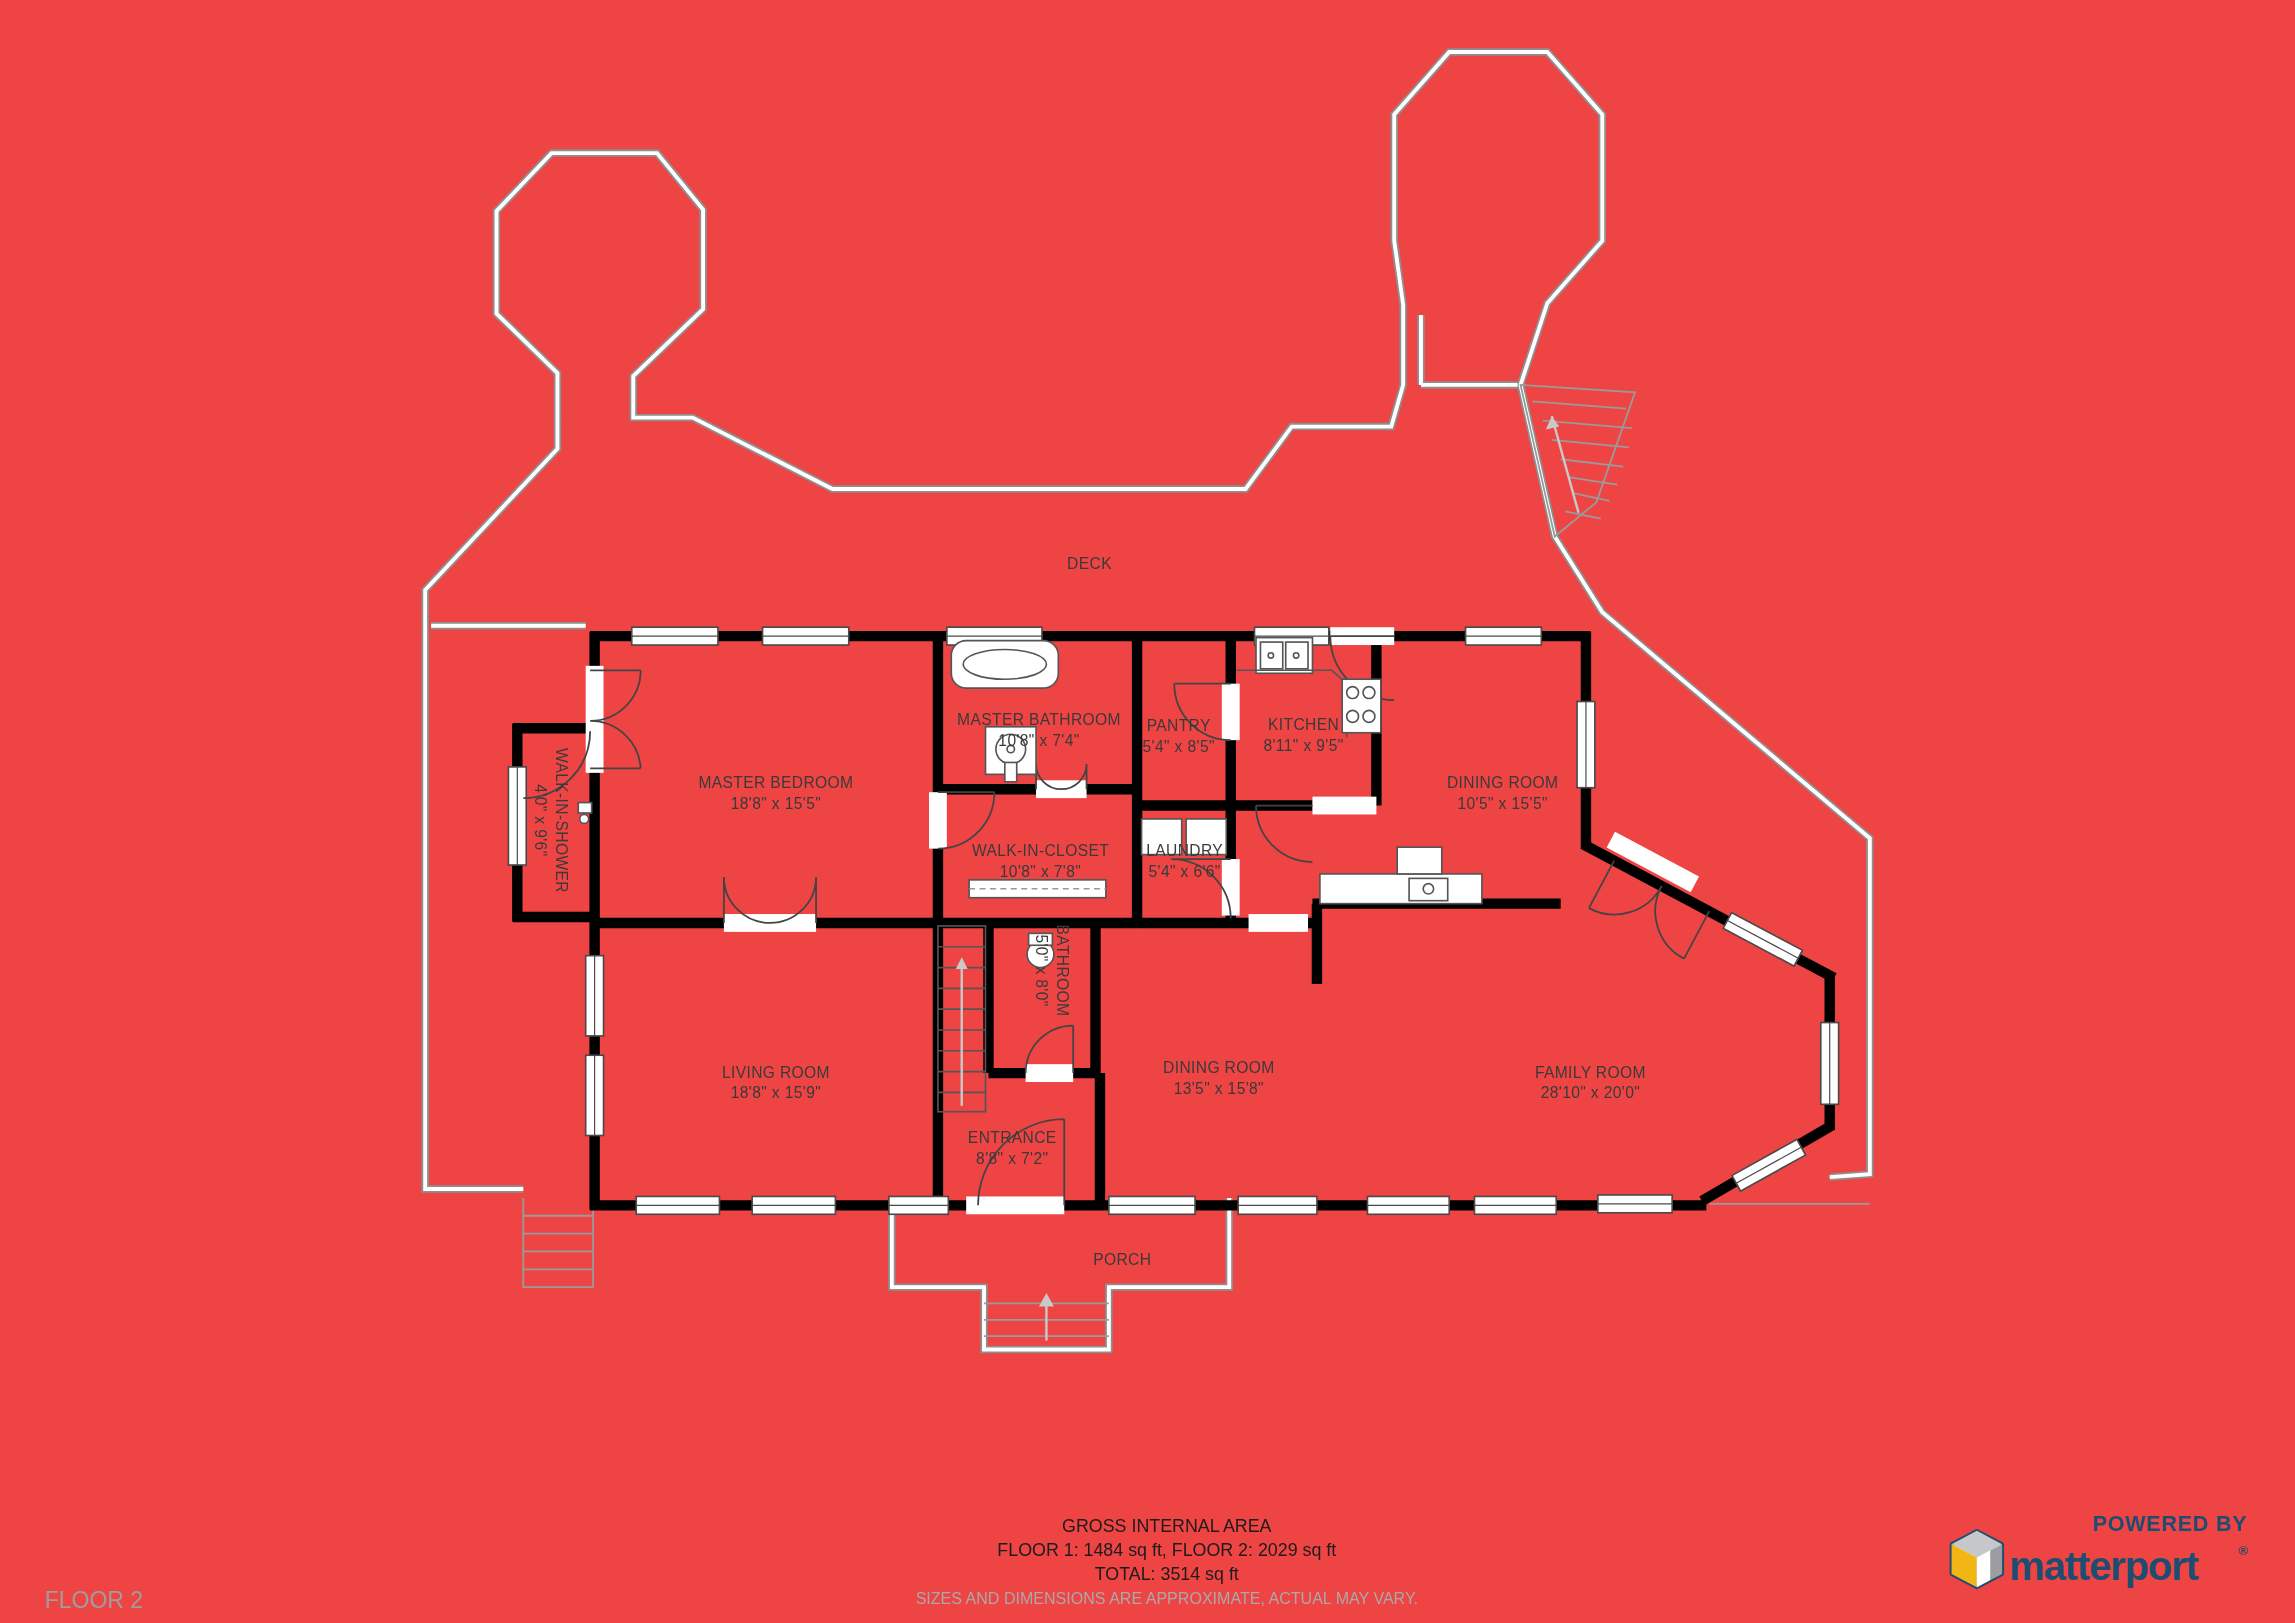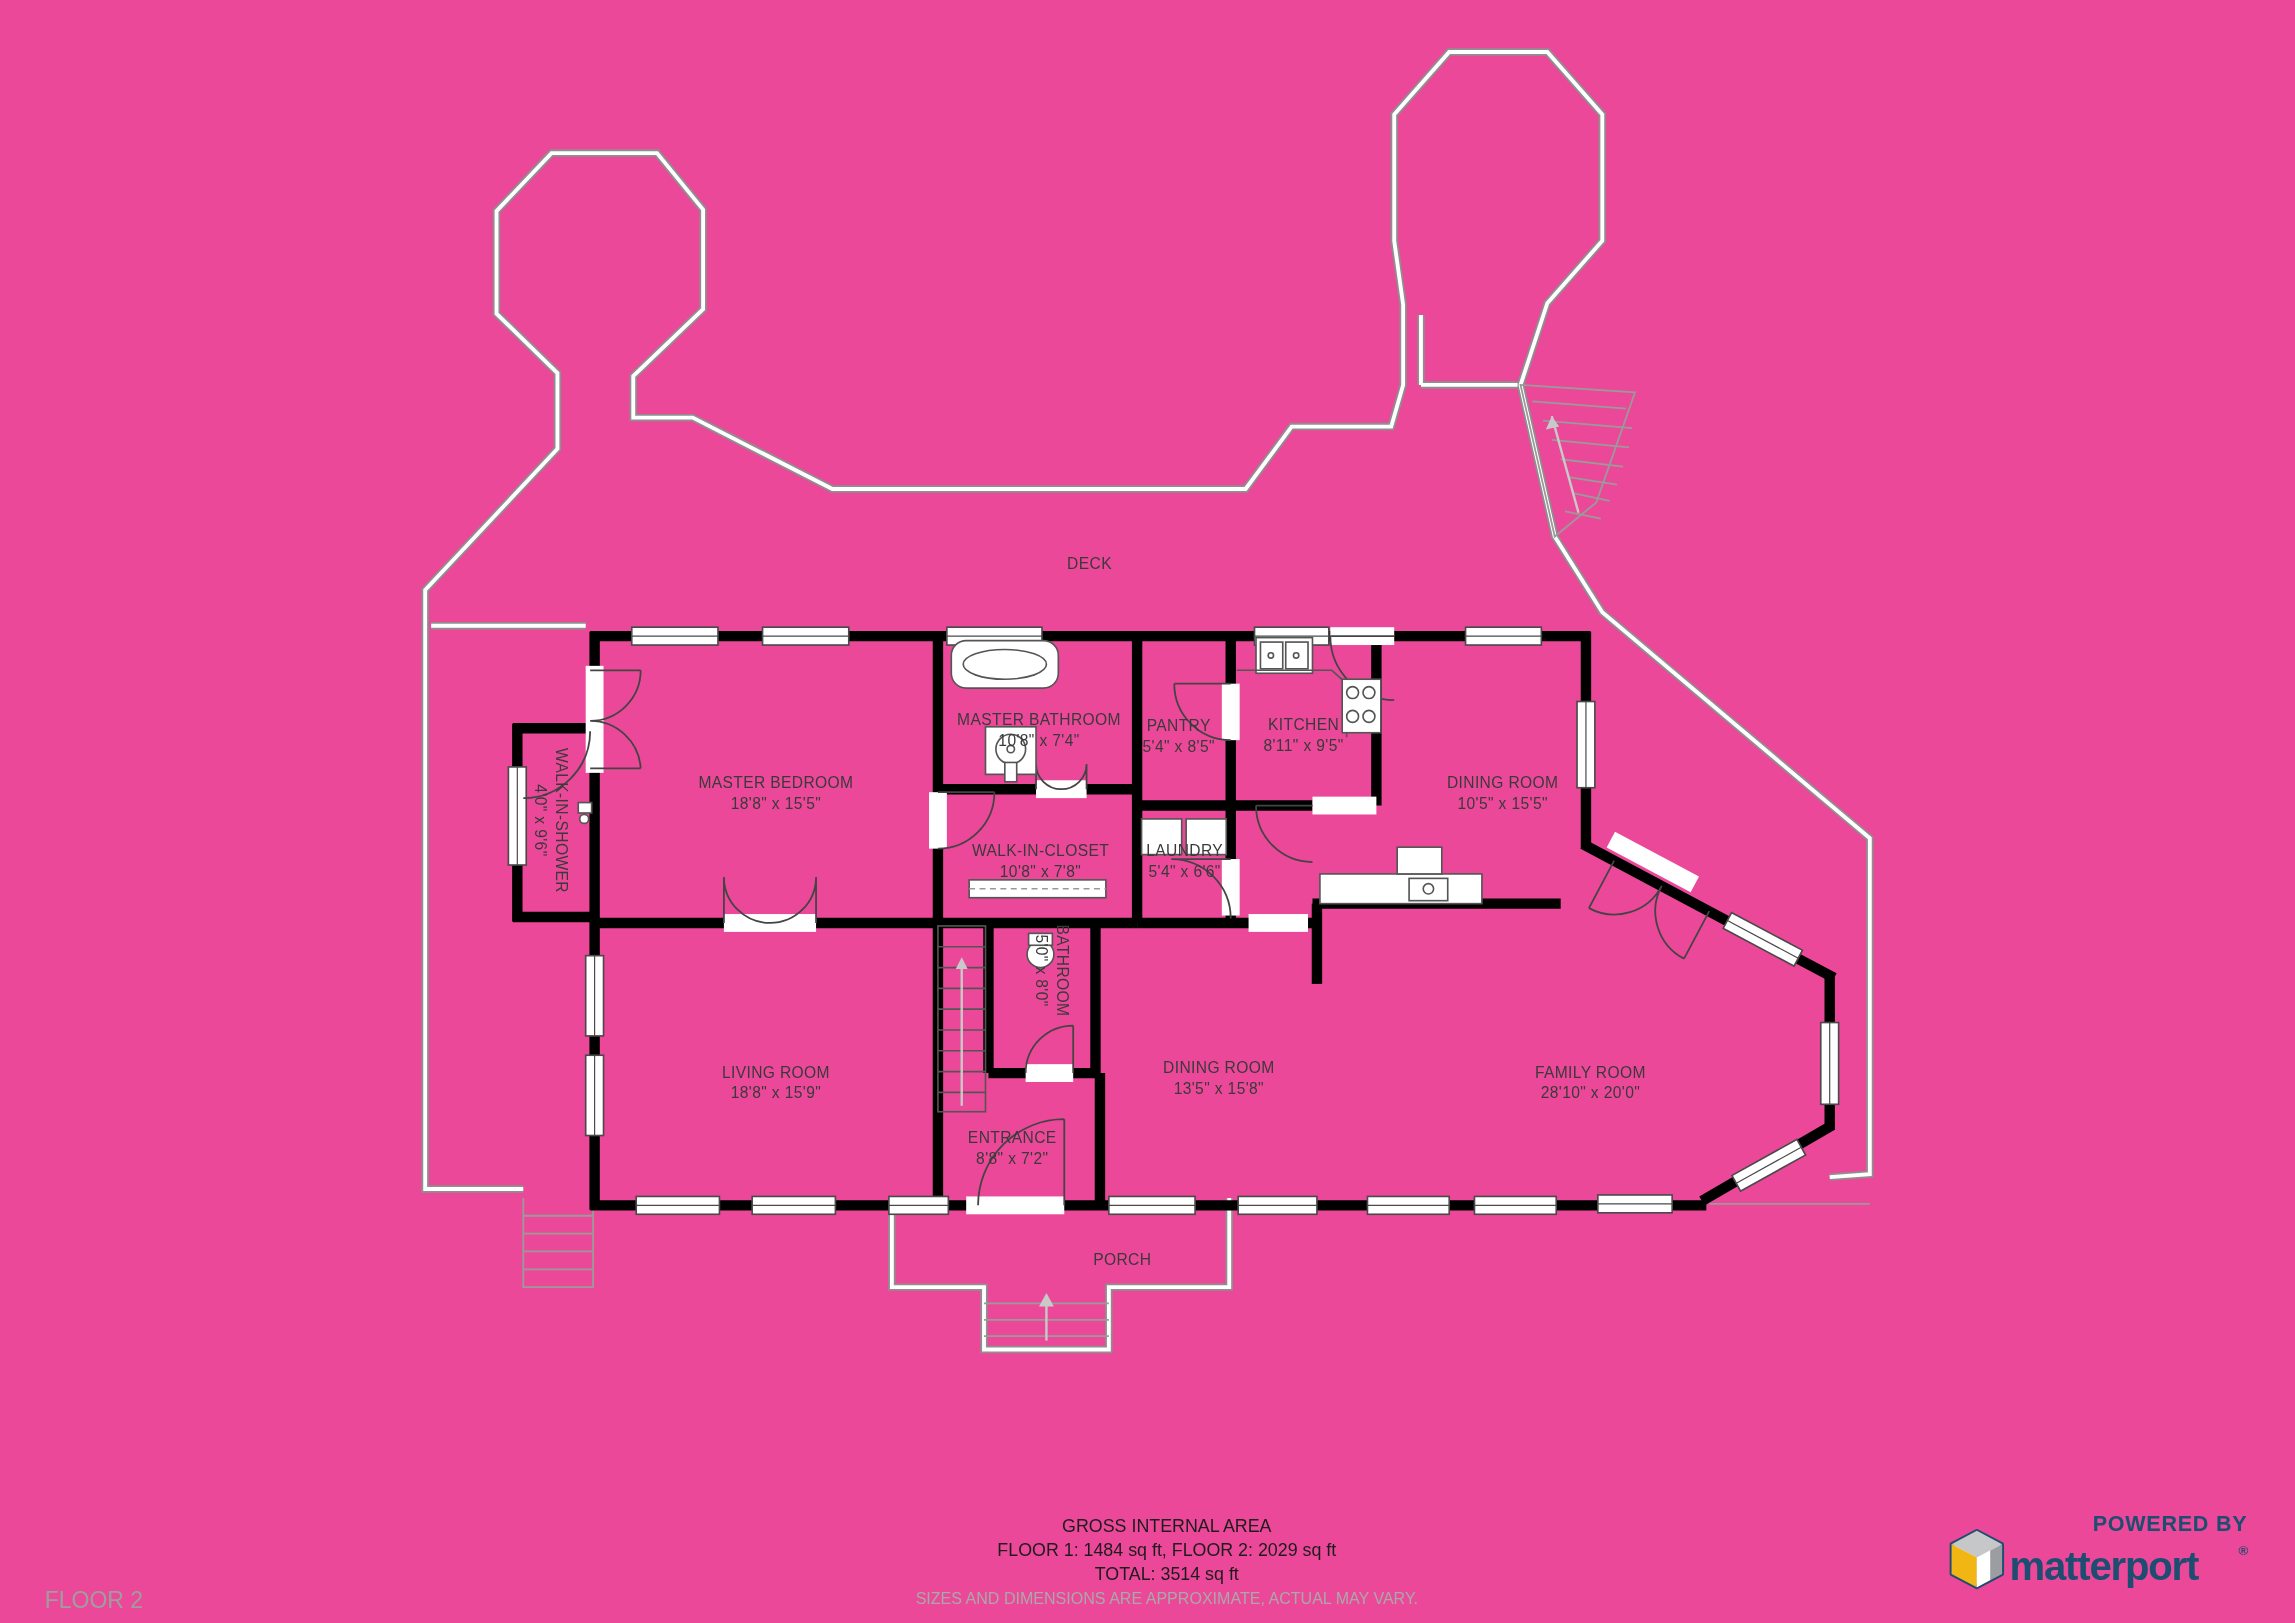--- a/index.html
+++ b/index.html
@@ -1,16 +1,16 @@
 <!DOCTYPE html>
 <html style="font-size:12.7px"><head>
 <meta charset="utf-8">
 <style>
   html,body{margin:0;padding:0;background:#ffffff;}
-  .page{width:2295px;height:1623px;position:relative;background:#ec4899;overflow:hidden;}
+  .page{width:2295px;height:1623px;position:relative;background:#ef4444;overflow:hidden;}
   svg{display:block;}
   text{font-family:"Liberation Sans", sans-serif;}
   .lbl{font-size:10.5px;fill:#3a3a3a;text-anchor:middle;letter-spacing:.25px;}
   .wall{stroke:#000;stroke-width:7;fill:none;stroke-linecap:butt;}
   .thin{stroke:#555;stroke-width:1.1;fill:none;}
   .fix{stroke:#555;stroke-width:1.1;fill:#fff;}
   .deckA{stroke:#8f8f8f;stroke-width:5;fill:none;stroke-linejoin:miter;}
   .deckB{stroke:#ffffff;stroke-width:2.6;fill:none;stroke-linejoin:miter;}
   .win{fill:#ffffff;stroke:#4a4a4a;stroke-width:1.1;}
   .winl{stroke:#4a4a4a;stroke-width:.8;}

